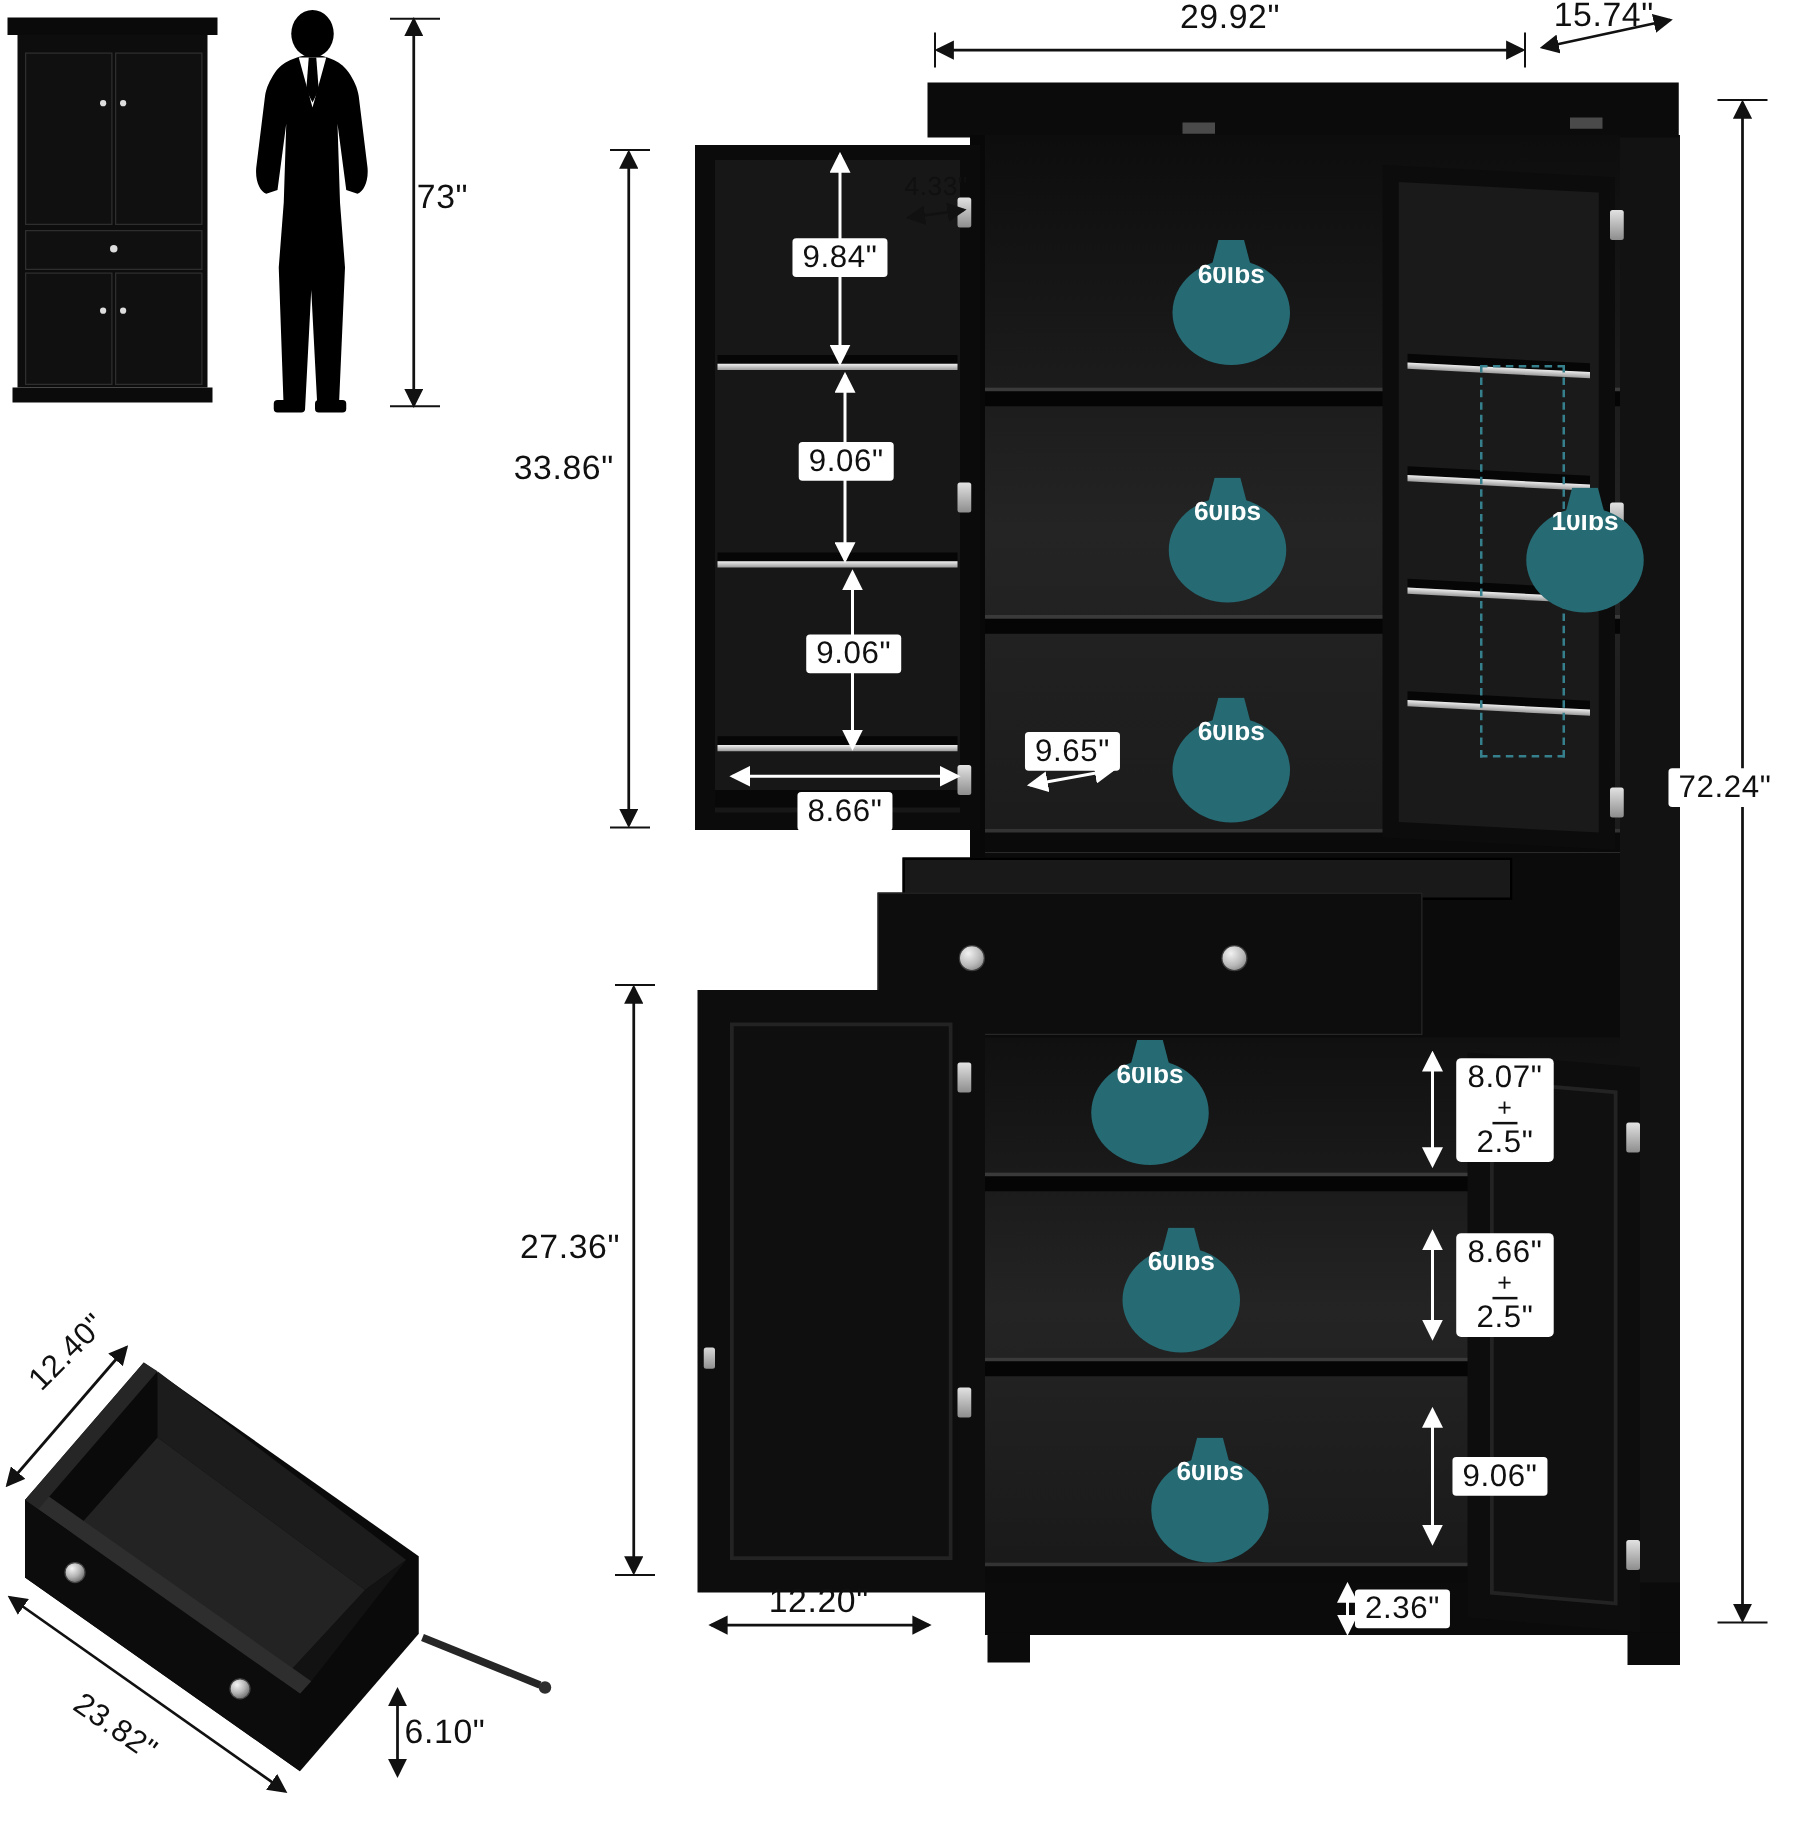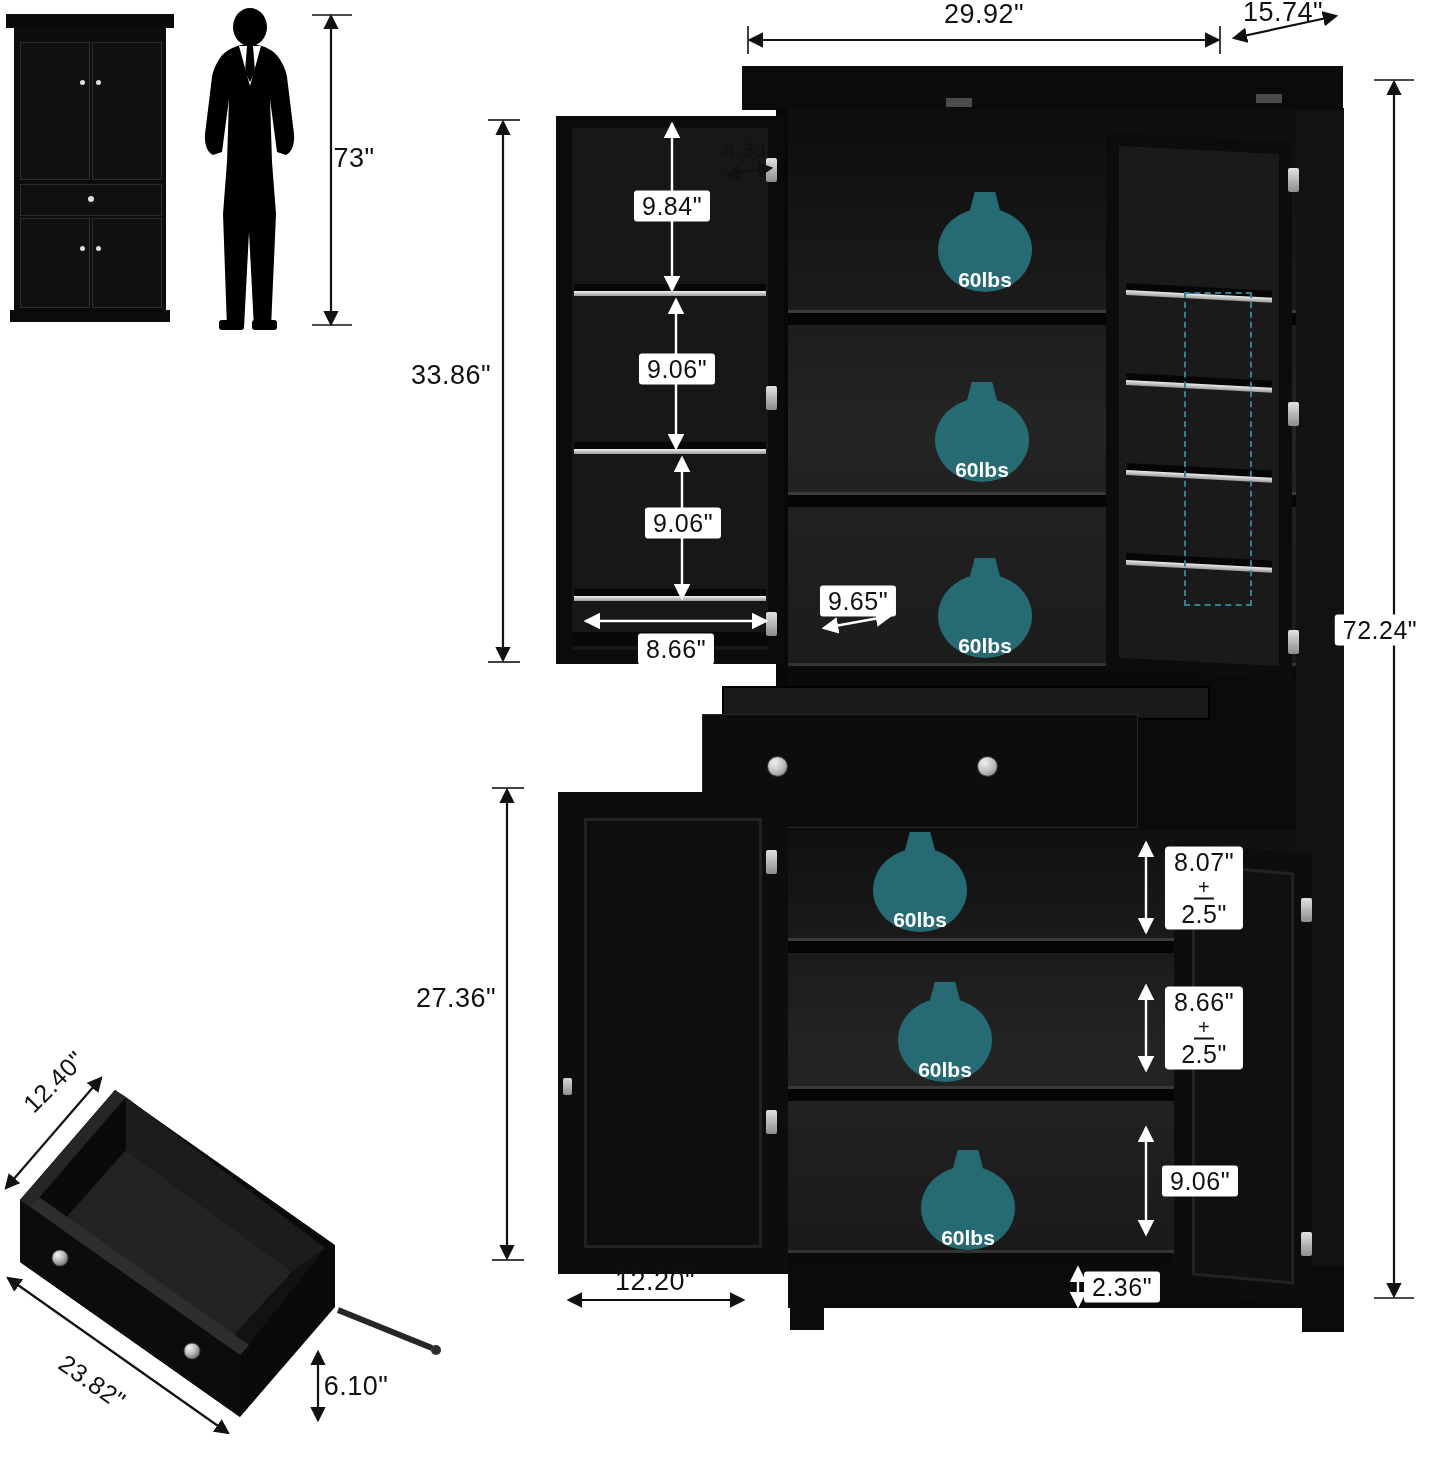--- a/index.html
+++ b/index.html
@@ -14,21 +14,21 @@
   .rot-l{transform:translate(-50%,-50%) rotate(-45deg)}
   .rot-r{transform:translate(-50%,-50%) rotate(35deg)}
   .stack{display:flex;flex-direction:column;align-items:center;background:#fff;
          border-radius:4px;padding:2px 9px;line-height:1.08;font-size:25px}
   .stack .plusline{font-size:20px;line-height:1.05;border-bottom:2px solid #111;padding:0 4px;margin:1px 0}
   
   .badge{position:absolute;width:94px;z-index:35;text-align:center}
   .badge-knob{width:32px;height:22px;margin:0 auto;background:#266b74;
               clip-path:polygon(18% 0,82% 0,100% 100%,0 100%);border-radius:4px}
   .badge-body{width:94px;height:84px;margin-top:-6px;background:#266b74;border-radius:50%;
-              display:flex;align-items:flex-end;justify-content:center}
+              display:flex;align-items:flex-start;justify-content:center}
   .badge-body span{color:#fff;font-size:21px;font-weight:bold}
   
   .hinge{position:absolute;width:11px;height:24px;background:linear-gradient(#e2e2e2,#8d8d8d);
          border-radius:2px;z-index:22}
   .catch{position:absolute;width:9px;height:17px;background:linear-gradient(#d8d8d8,#909090);
          border-radius:2px;z-index:22}
   .knob{position:absolute;width:19px;height:19px;border-radius:50%;z-index:12;
         background:radial-gradient(circle at 35% 30%,#f2f2f2,#b8b8b8 55%,#6e6e6e);
         box-shadow:0 0 0 1px #3c3c3c}
   .shelf{position:absolute;left:0;width:100%;height:12px;background:#050505;border-top:3px solid #3a3a3a}
@@ -246,20 +246,26 @@
     <div class="badge-body">
         <span>60lbs</span>
       </div>
   </div>
   <div class="badge" style="left:938px;top:558px">
     <div class="badge-knob"></div>
     <div class="badge-body">
         <span>60lbs</span>
       </div>
   </div>
+  <div class="badge" style="left:1221px;top:390px">
+    <div class="badge-knob"></div>
+    <div class="badge-body">
+        <span>10lbs</span>
+      </div>
+  </div>
   <div class="badge" style="left:873px;top:832px">
     <div class="badge-knob"></div>
     <div class="badge-body">
         <span>60lbs</span>
       </div>
   </div>
   <div class="badge" style="left:898px;top:982px">
     <div class="badge-knob"></div>
     <div class="badge-body">
         <span>60lbs</span>

